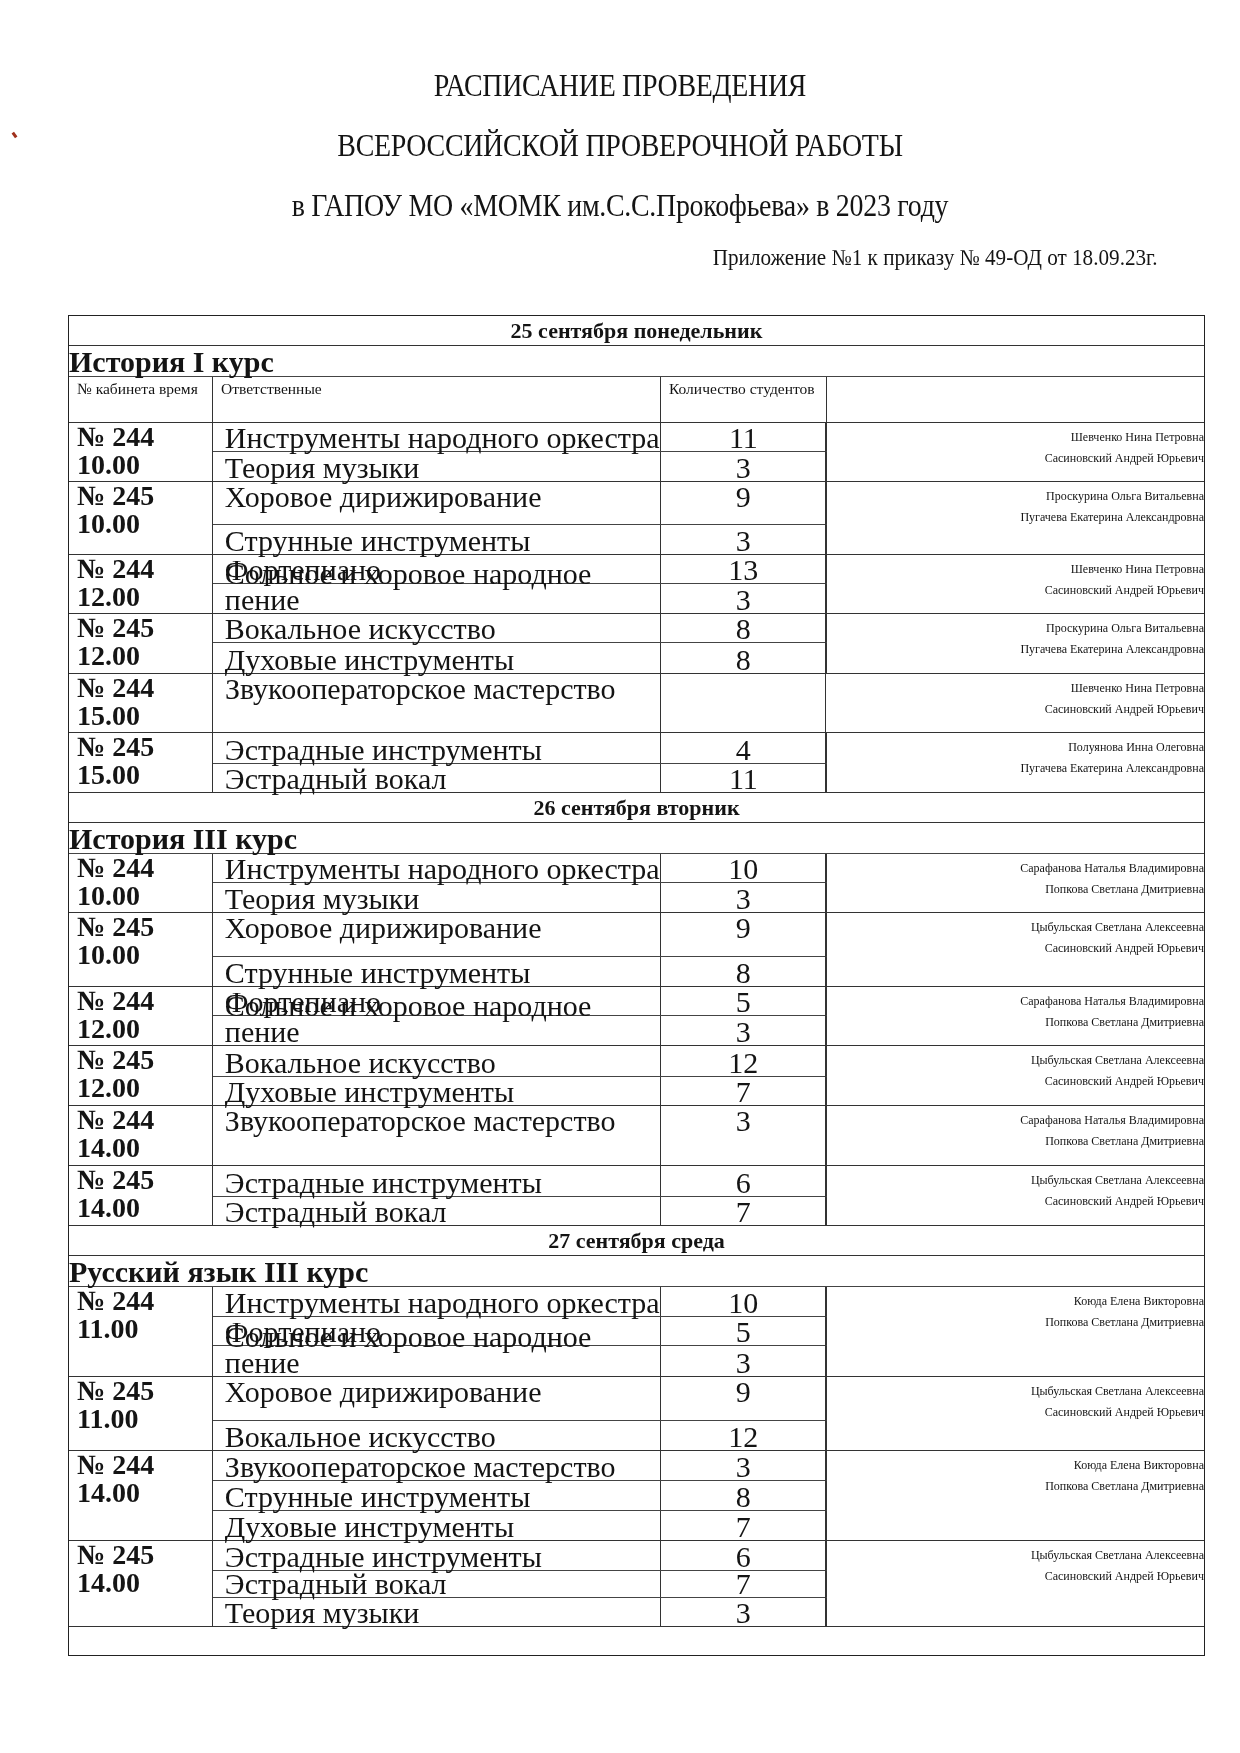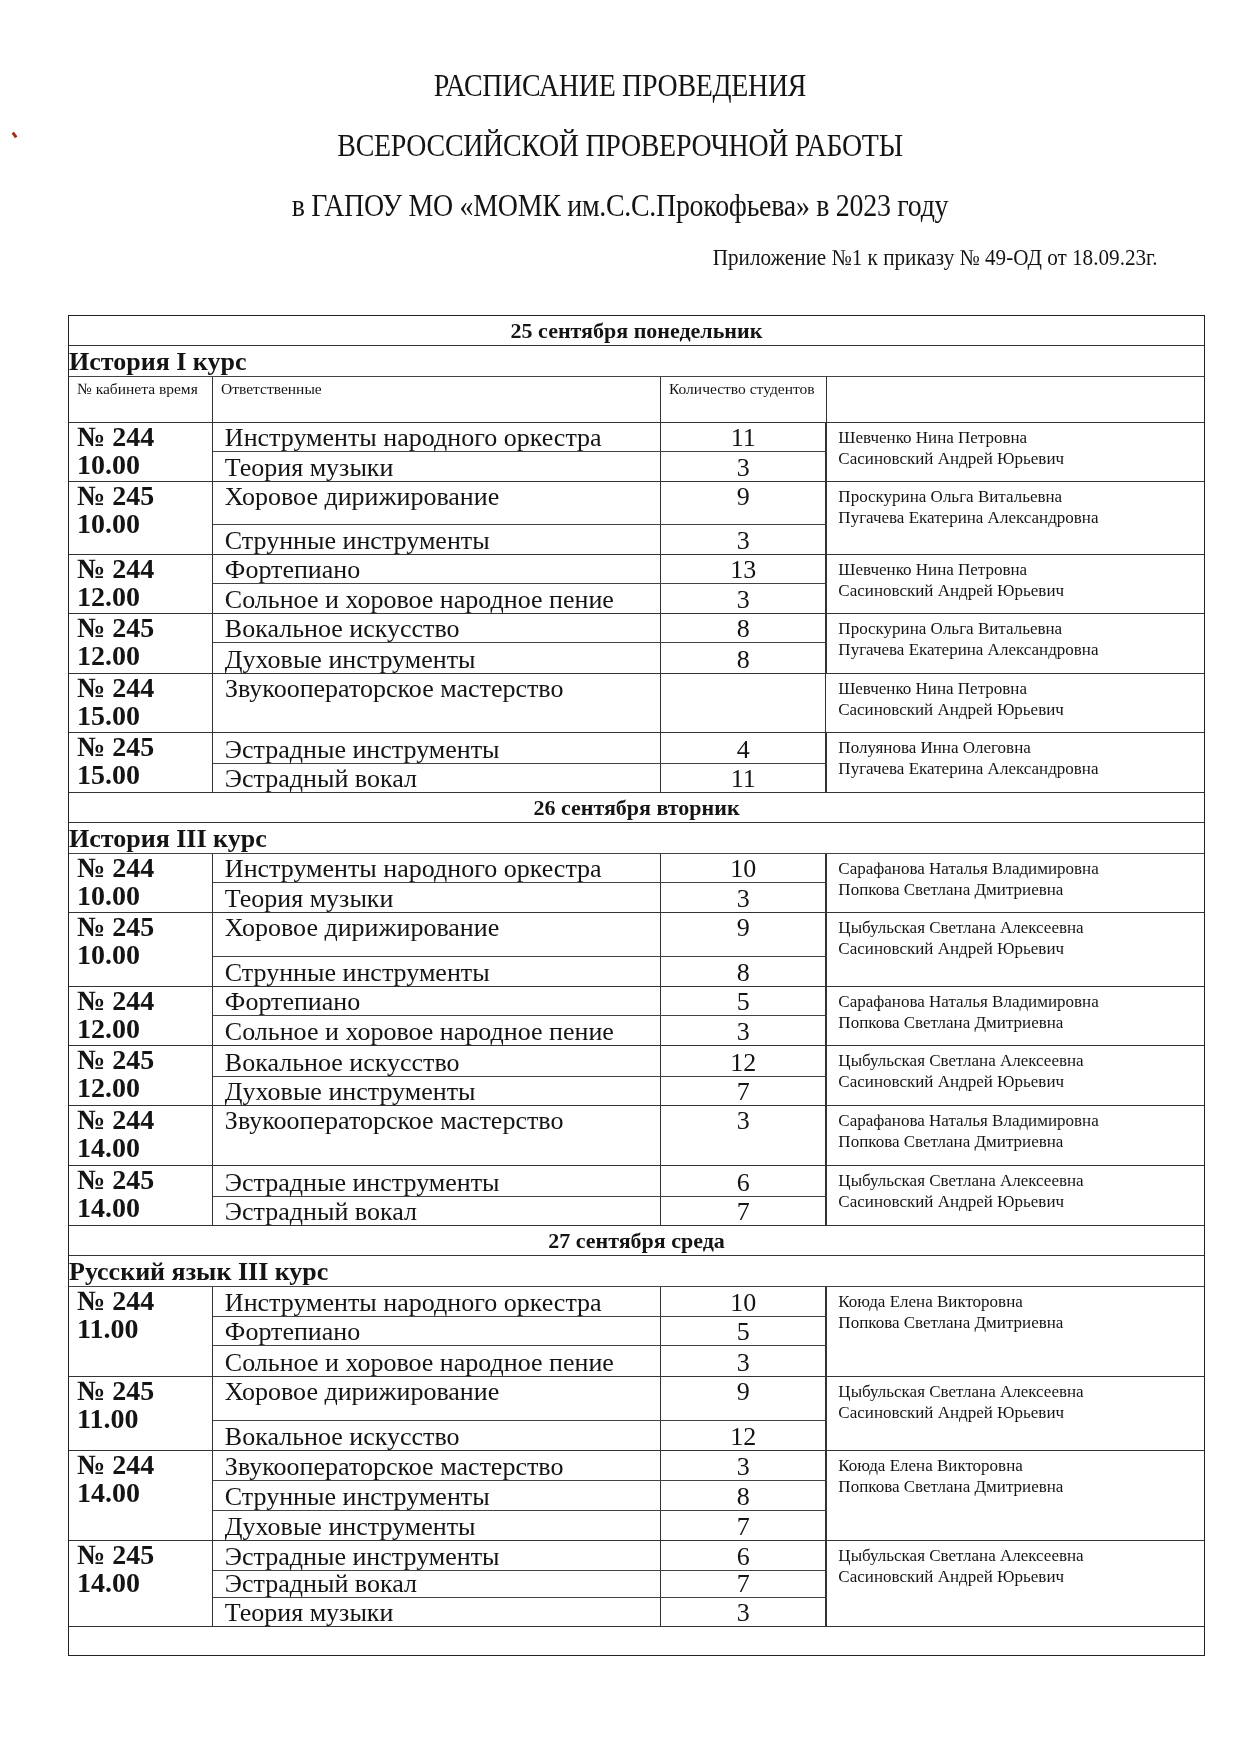--- a/index.html
+++ b/index.html
@@ -19,26 +19,26 @@
   .hdr.sub { height: 30px; line-height: 32px; }
   .colhdr { display: flex; height: 45px; border-bottom: 1.5px solid #333; font-size: 15.5px; line-height: 19px; }
   .colhdr div { padding: 2px 6px 0 8px; box-sizing: border-box; }
   .c1 { width: 144px; border-right: 1.5px solid #333; box-sizing: border-box; }
   .c2 { width: 448px; border-right: 1.5px solid #333; box-sizing: border-box; }
   .c3 { width: 166px; border-right: 1.5px solid #333; box-sizing: border-box; }
   .c4 { flex: 1; box-sizing: border-box; }
   .group { display: flex; border-bottom: 1.5px solid #333; }
   .room { font-weight: bold; font-size: 28px; line-height: 28px; padding: 0 0 0 8px; }
   .subs { width: 614px; display: flex; flex-direction: column; }
-  .sub { display: flex; border-bottom: 1px solid #444; font-size: 26px; }
+  .sub { display: flex; border-bottom: 1px solid #444; font-size: 30px; }
   .sub:last-child { border-bottom: none; }
   .sub .c2 { padding: 0 0 0 12px; display: flex; align-items: flex-end; line-height: 26px; }
   .sub .c3 { text-align: center; display: flex; align-items: flex-end; justify-content: center; line-height: 26px; }
   .sub.top-align .c2, .sub.top-align .c3 { align-items: flex-start; padding-top: 2px; }
-  .resp { font-size: 17px; line-height: 21px; padding: 4px 0 0 12px; width: 379px; box-sizing: border-box; border-left: 1.5px solid #333; margin-left: -1.5px; }
+  .resp { font-size: 12px; line-height: 21px; padding: 4px 0 0 12px; width: 379px; box-sizing: border-box; border-left: 1.5px solid #333; margin-left: -1.5px; text-align: right; }
   .empty-row { height: 28px; }
 </style>
 </head>
 <body>
 
 <div class="mark"></div>
 
 <div class="title t1">РАСПИСАНИЕ ПРОВЕДЕНИЯ</div>
 <div class="title t2">ВСЕРОССИЙСКОЙ ПРОВЕРОЧНОЙ РАБОТЫ</div>
 <div class="title t3">в ГАПОУ МО «МОМК им.С.С.Прокофьева» в 2023 году</div>

